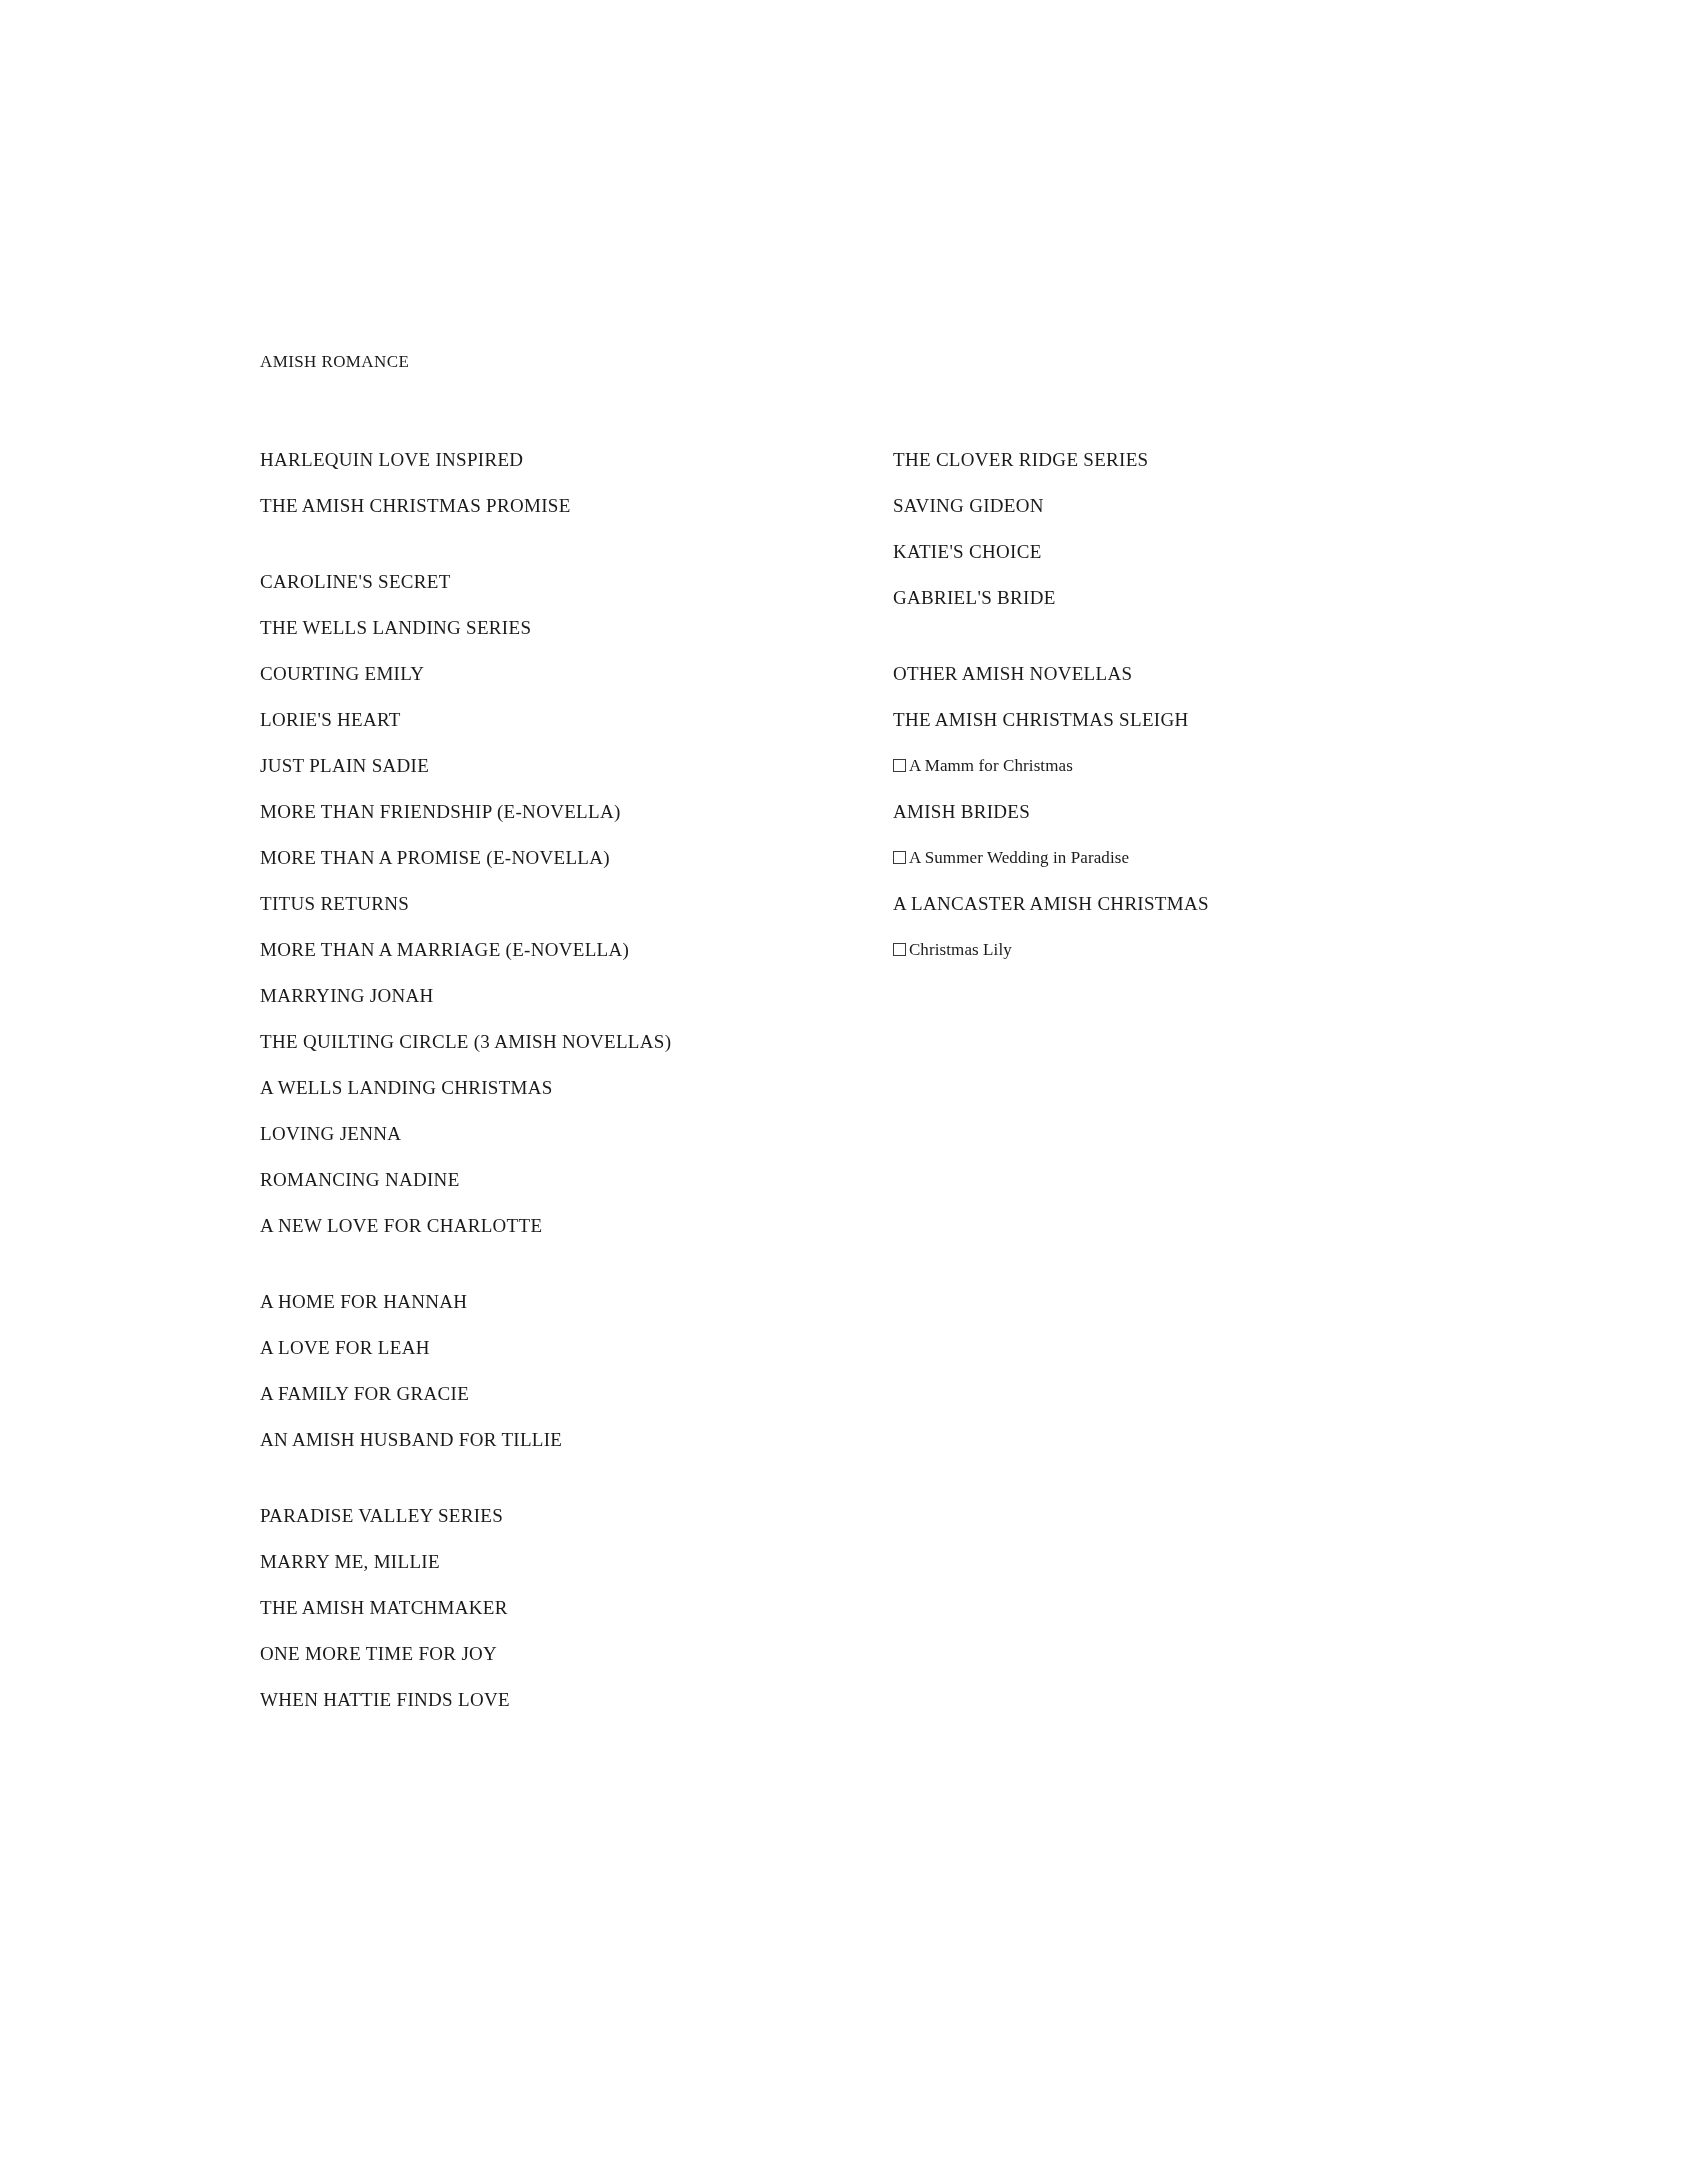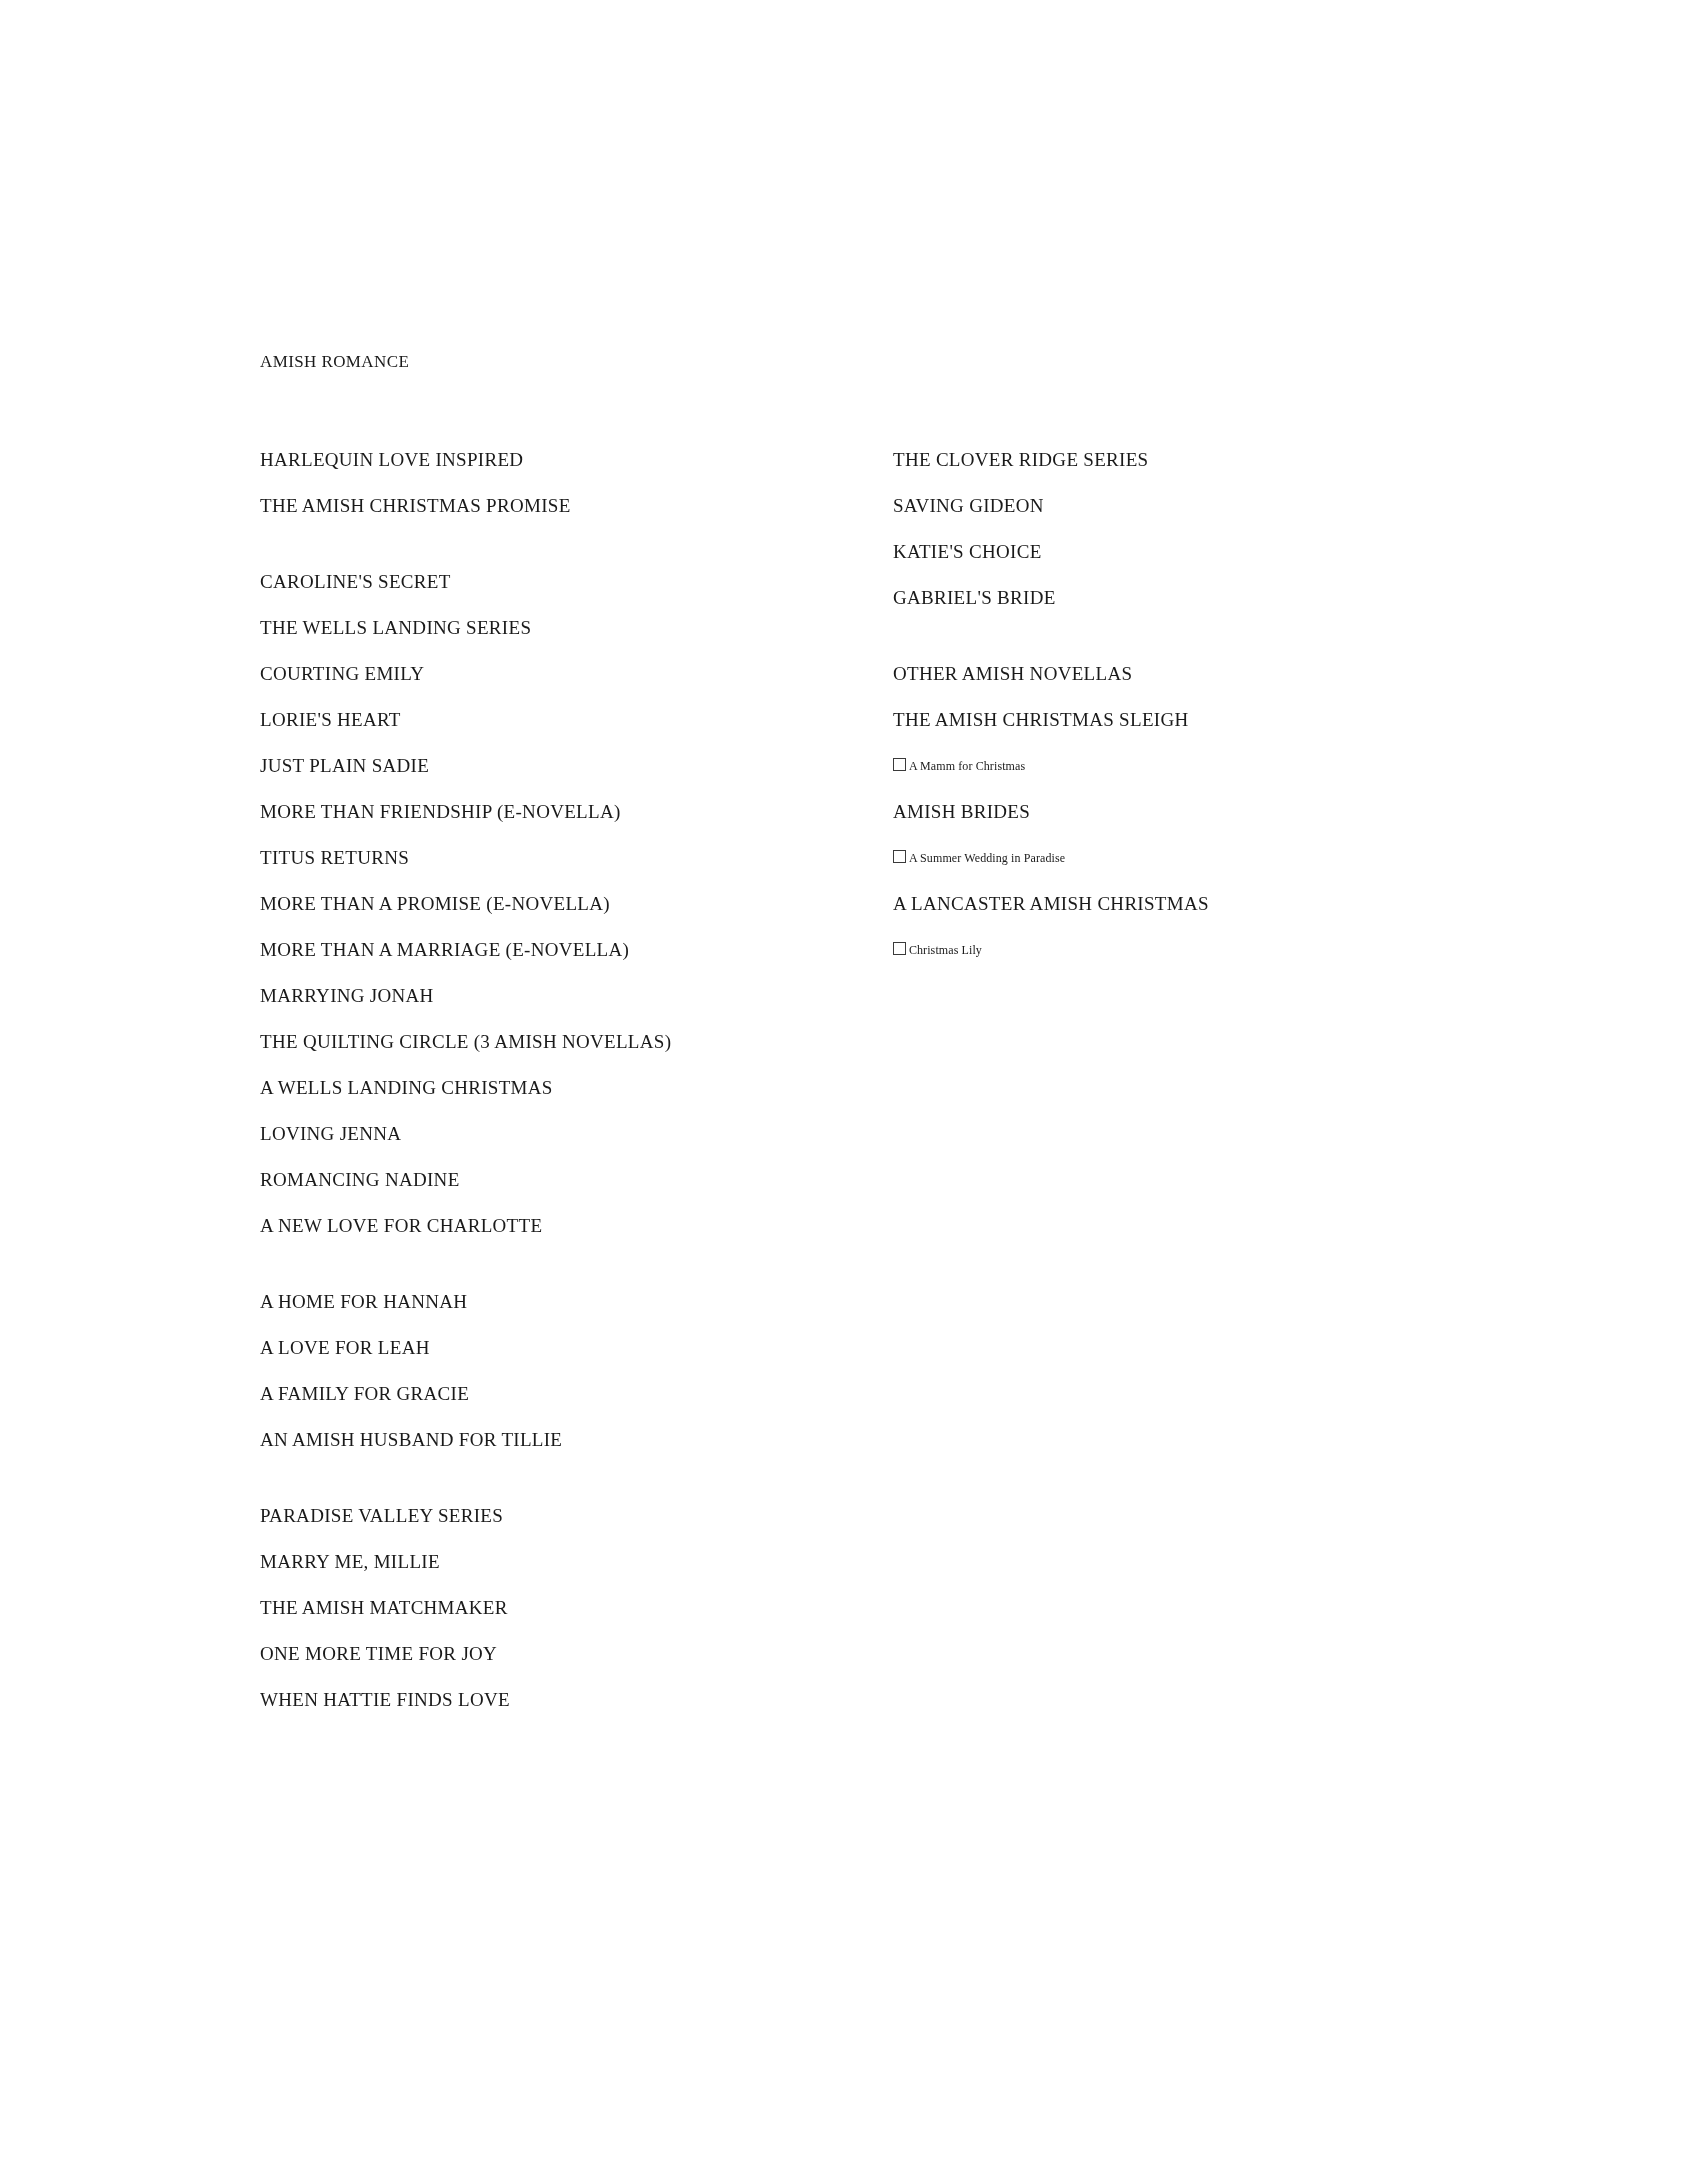--- a/index.html
+++ b/index.html
@@ -33,21 +33,21 @@
   .block {
     margin-bottom: 30px;
   }
   .line {
     font-size: 19px;
     letter-spacing: 0.3px;
     line-height: 46px;
     white-space: nowrap;
   }
   .line.novella {
-    font-size: 12px;
+    font-size: 17px;
     letter-spacing: 0.1px;
     font-variant: normal;
   }
   .left-stack { position: absolute; left: 260px; top: 437px; }
   .right-stack { position: absolute; left: 893px; top: 437px; }
   .box-glyph {
     display: inline-block;
     width: 10.6px;
     height: 10.6px;
     border: 0.7px solid #3a3a3a;
@@ -67,22 +67,22 @@
         <div class="line">HARLEQUIN LOVE INSPIRED</div>
         <div class="line">THE AMISH CHRISTMAS PROMISE</div>
       </div>
       <div class="block">
         <div class="line">CAROLINE'S SECRET</div>
         <div class="line">THE WELLS LANDING SERIES</div>
         <div class="line">COURTING EMILY</div>
         <div class="line">LORIE'S HEART</div>
         <div class="line">JUST PLAIN SADIE</div>
         <div class="line">MORE THAN FRIENDSHIP (E-NOVELLA)</div>
+        <div class="line">MORE THAN A PROMISE (E-NOVELLA)</div>
         <div class="line">TITUS RETURNS</div>
-        <div class="line">MORE THAN A PROMISE (E-NOVELLA)</div>
         <div class="line">MORE THAN A MARRIAGE (E-NOVELLA)</div>
         <div class="line">MARRYING JONAH</div>
         <div class="line">THE QUILTING CIRCLE (3 AMISH NOVELLAS)</div>
         <div class="line">A WELLS LANDING CHRISTMAS</div>
         <div class="line">LOVING JENNA</div>
         <div class="line">ROMANCING NADINE</div>
         <div class="line">A NEW LOVE FOR CHARLOTTE</div>
       </div>
       <div class="block">
         <div class="line">A HOME FOR HANNAH</div>

